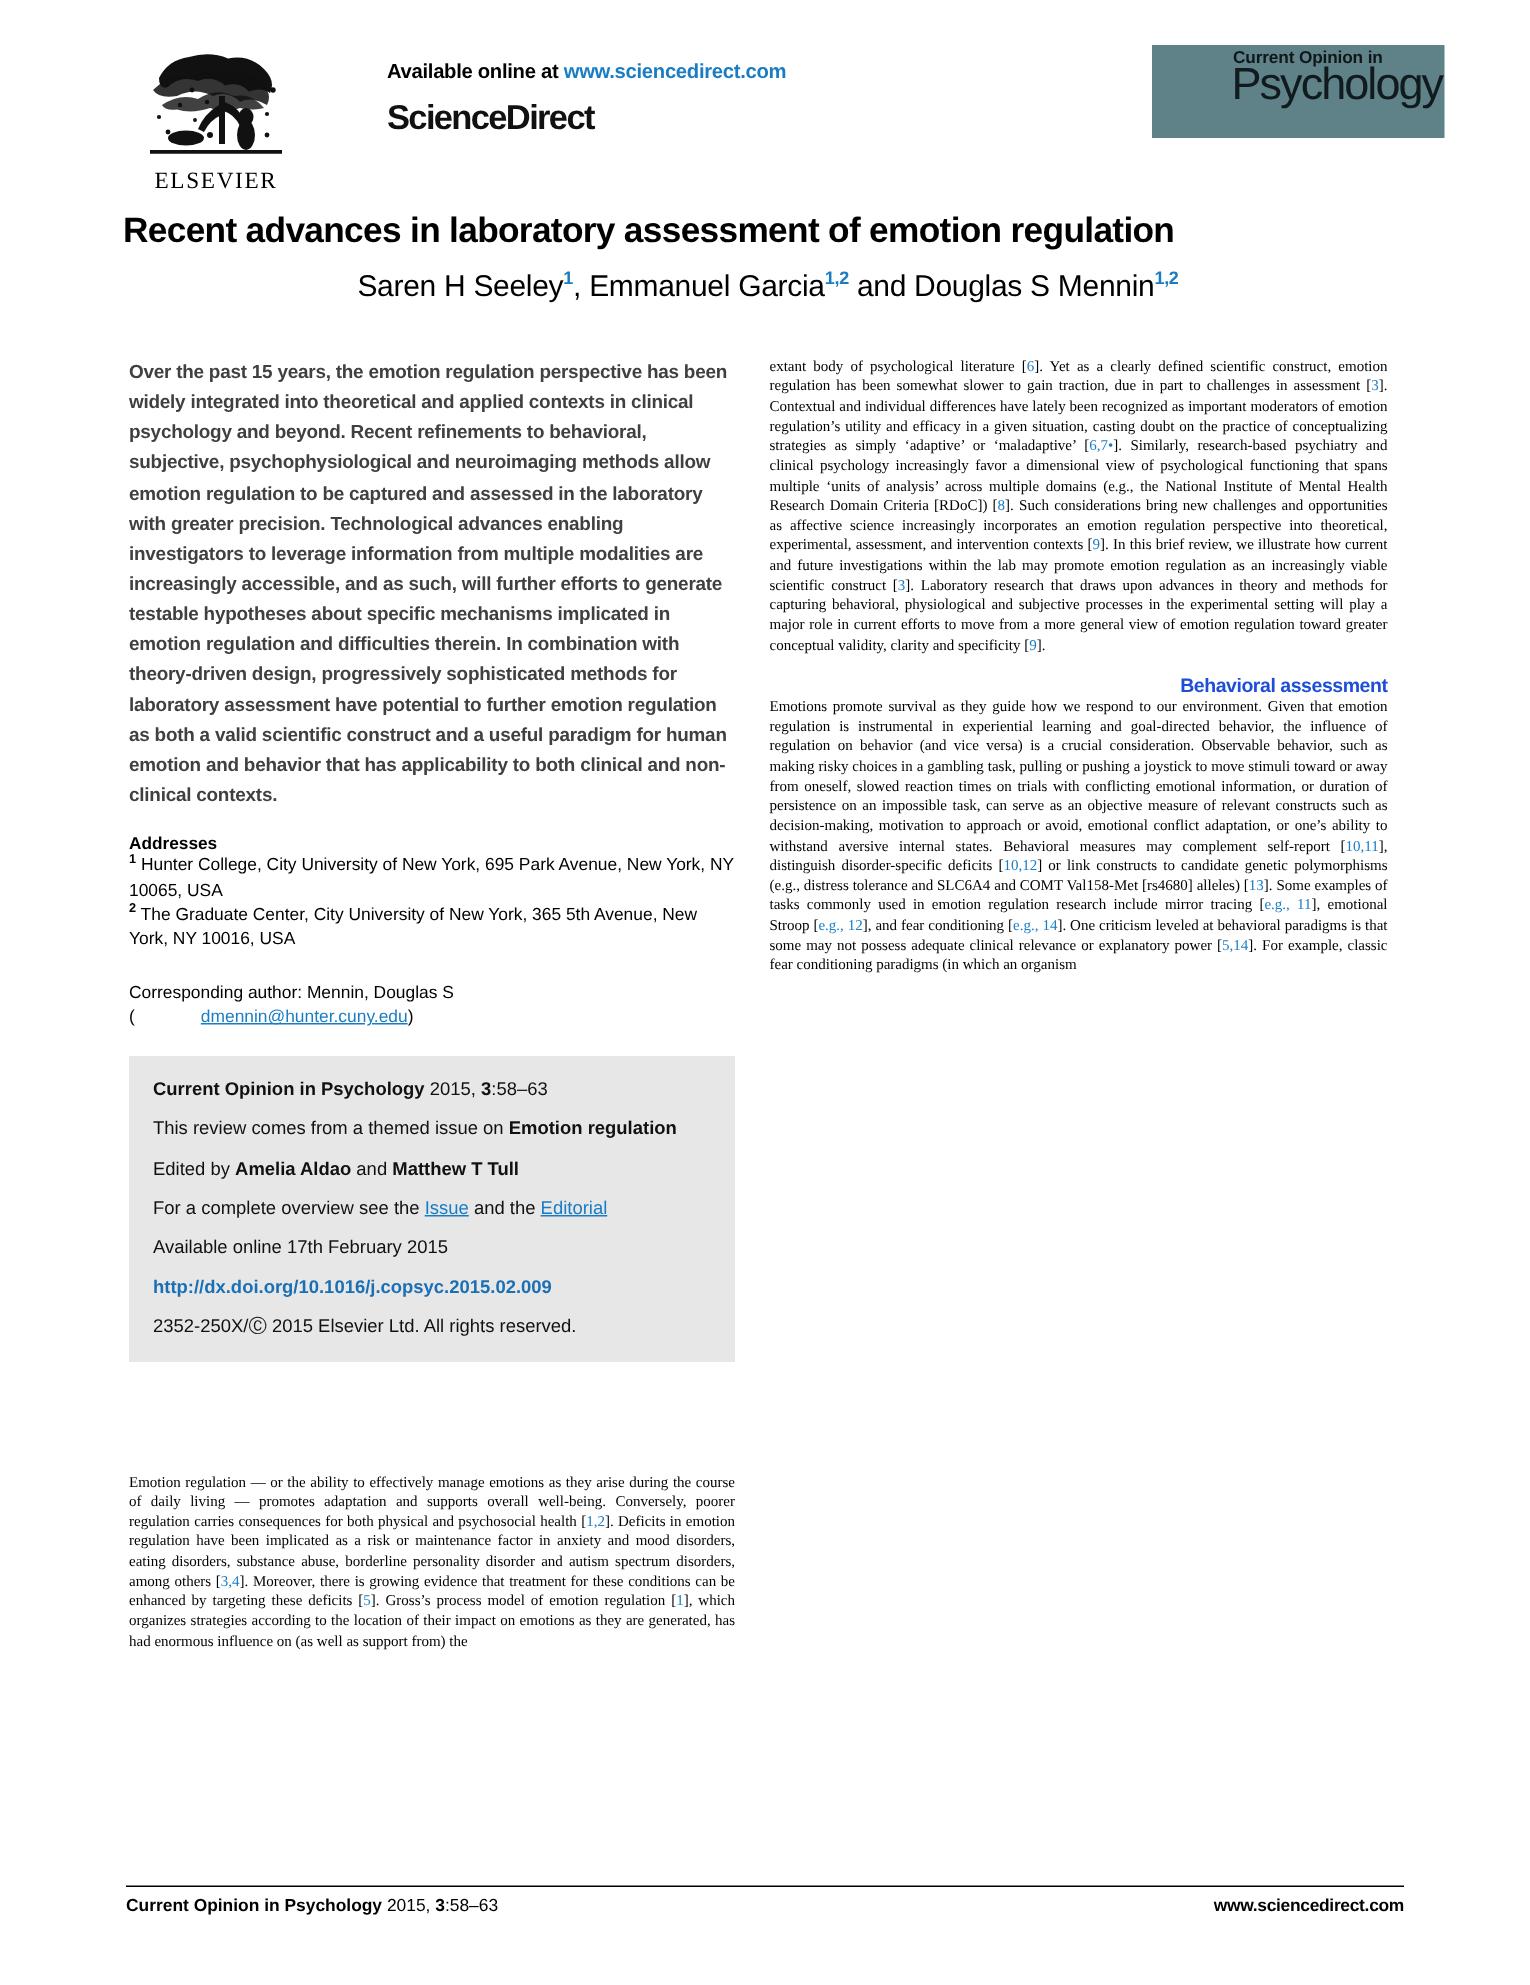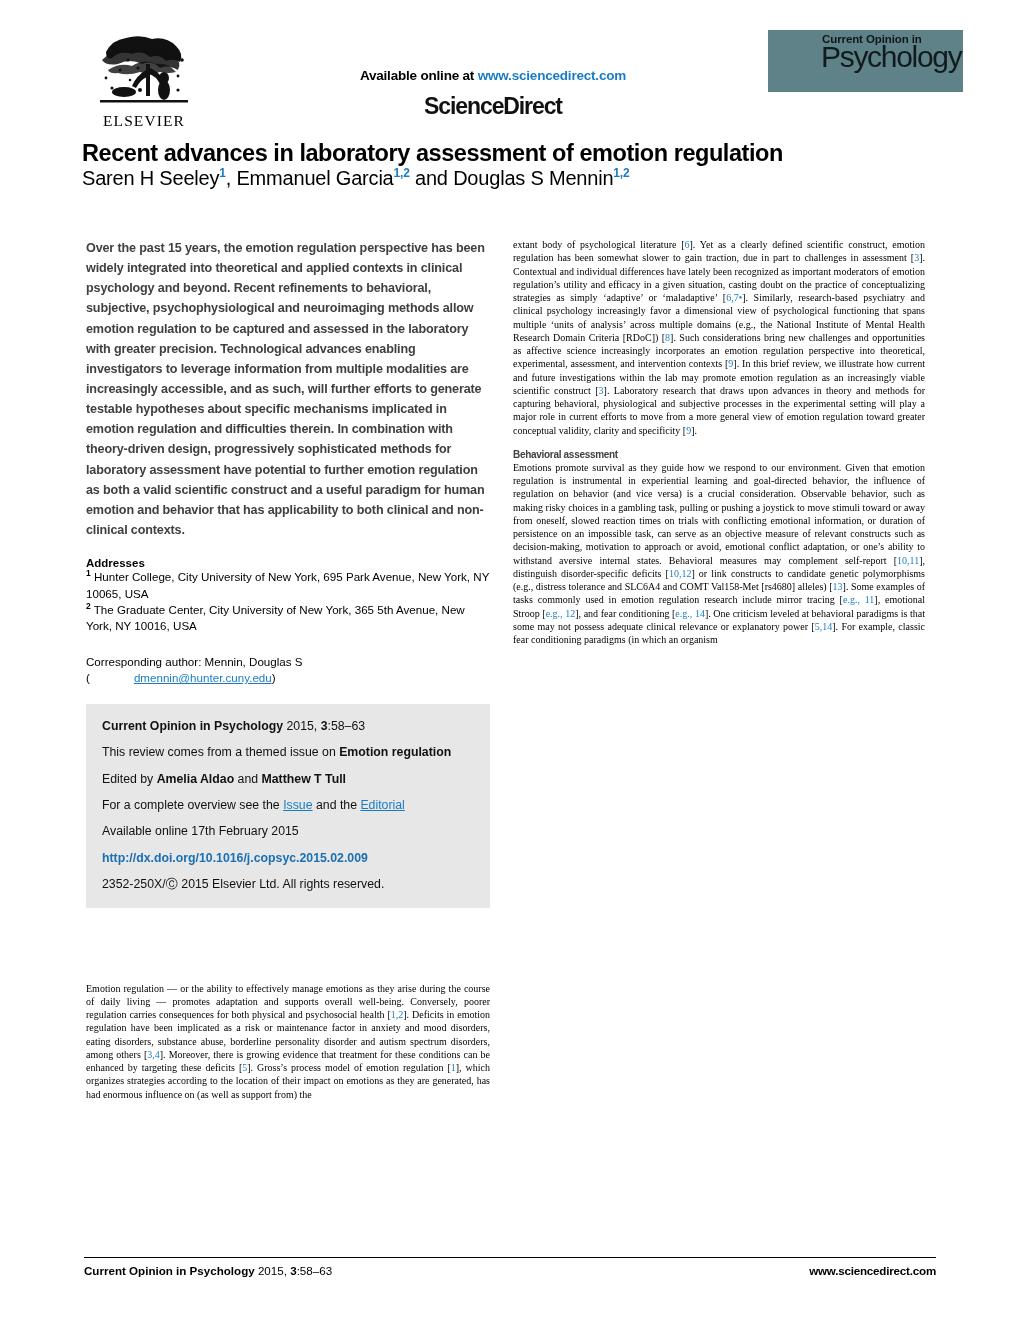--- a/index.html
+++ b/index.html
@@ -51,22 +51,21 @@
     width: 100px;
     margin-top: 1px;
     line-height: 1;
   }
 
   .sd-block {
     position: absolute;
     left: 180px;
     top: 12px;
     width: 470px;
-    text-align: center;
-    margin-top: 28px;
+    text-align: left;
   }
   .avail-line {
     font-family: "Liberation Sans", sans-serif;
     font-size: 13.5px;
     font-weight: bold;
     letter-spacing: -0.2px;
     color: #000;
   }
   .avail-line .sd-url {
     color: #1a7dc4;
@@ -123,22 +122,23 @@
     color: #000;
     line-height: 1.12;
     margin: 0;
   }
   .authors {
     font-family: "Liberation Sans", sans-serif;
     font-size: 20px;
     font-weight: 400;
     letter-spacing: -0.2px;
     color: #000;
-    margin: 1px 0 0 0;
+    margin: 14px 0 0 0;
     line-height: 1.15;
+    text-align: center;
   }
   .authors sup {
     color: #1a7dc4;
     font-size: 12px;
     font-weight: bold;
     vertical-align: super;
     line-height: 0;
   }
 
   
@@ -239,25 +239,26 @@
     text-align: justify;
     color: #000;
     margin: 0;
     hyphens: none;
   }
   .col-left .body-para.first { margin-top: 74px; }
   .ref { color: #1a7dc4; }
 
   .section-head {
     font-family: "Liberation Sans", sans-serif;
-    font-size: 10px;
+    font-size: 13px;
     font-weight: bold;
     letter-spacing: -0.3px;
     margin: 12px 0 1px 0;
-    color: #404040;
+    color: #1d4ed8;
+    text-align: right;
   }
 
   
   .footer-rule {
     position: absolute;
     left: 84px;
     top: 1257px;
     width: 852px;
     height: 1px;
     background: #000;

